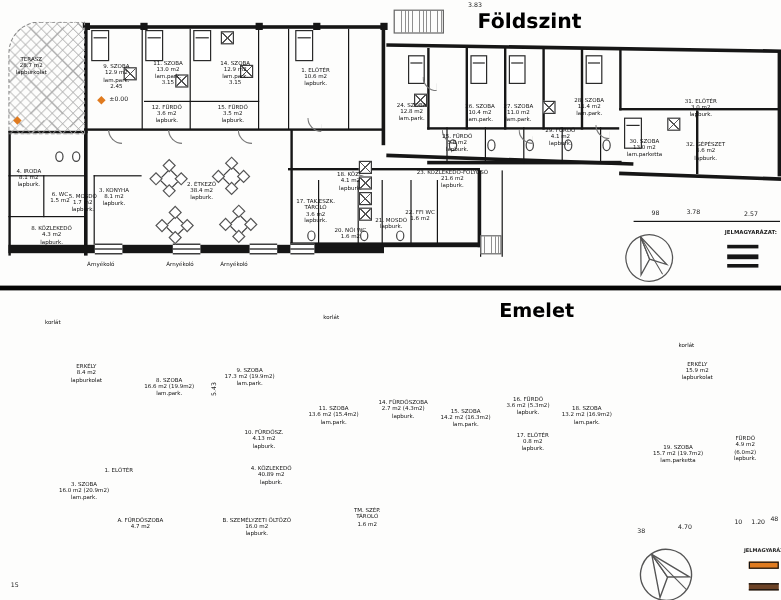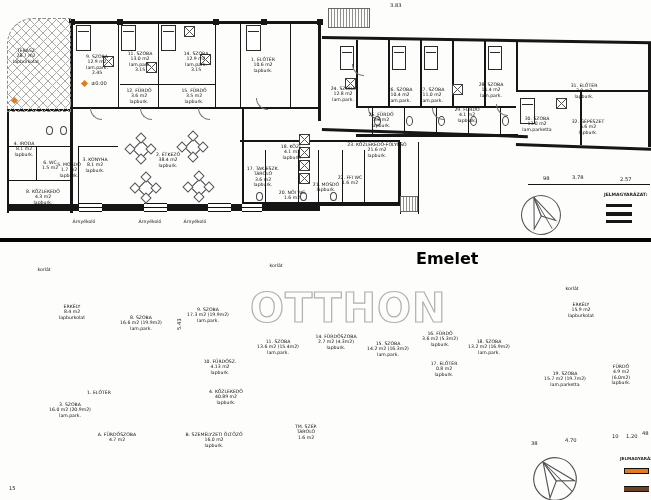--- a/index.html
+++ b/index.html
@@ -39,25 +39,25 @@
        color:transparent;-webkit-text-stroke:1.2px rgba(150,150,150,0.75);line-height:1;}
   .legend-title{position:absolute;font-size:4.5px;font-weight:bold;color:#222;}
   .diamond{position:absolute;width:5px;height:5px;background:#E07B1F;transform:rotate(45deg);}
   svg{display:block;}
 </style>
 </head>
 <body>
 
 <div id="plan">
 
+  <div id="gf-title" class="title">Földszint</div>
   <div id="uf-title" class="title">Emelet</div>
 
   <div id="divider"></div>
 
-  <div id="wm2">OTTHON</div>
 
   <div id="gf" class="abs" style="left:0;top:0;width:651px;height:238px;">
       <div class="w" style="left: 72px; top: 21px; width: 248px; height: 3px;"></div>
       <div class="w" style="left: 70px; top: 21px; width: 3px; height: 192px;"></div>
       <div class="w" style="left: 318px; top: 21px; width: 3px; height: 100px;"></div>
       <div class="w" style="left: 7px; top: 109px; width: 66px; height: 2px;"></div>
       <div class="w" style="left: 7px; top: 109px; width: 2px; height: 104px;"></div>
       <div class="w" style="left: 7px; top: 204px; width: 313px; height: 7px;"></div>
       <div class="w" style="left: 7px; top: 146px; width: 64px; height: 1px;"></div>
       <div class="w" style="left: 7px; top: 180px; width: 64px; height: 1px;"></div>

